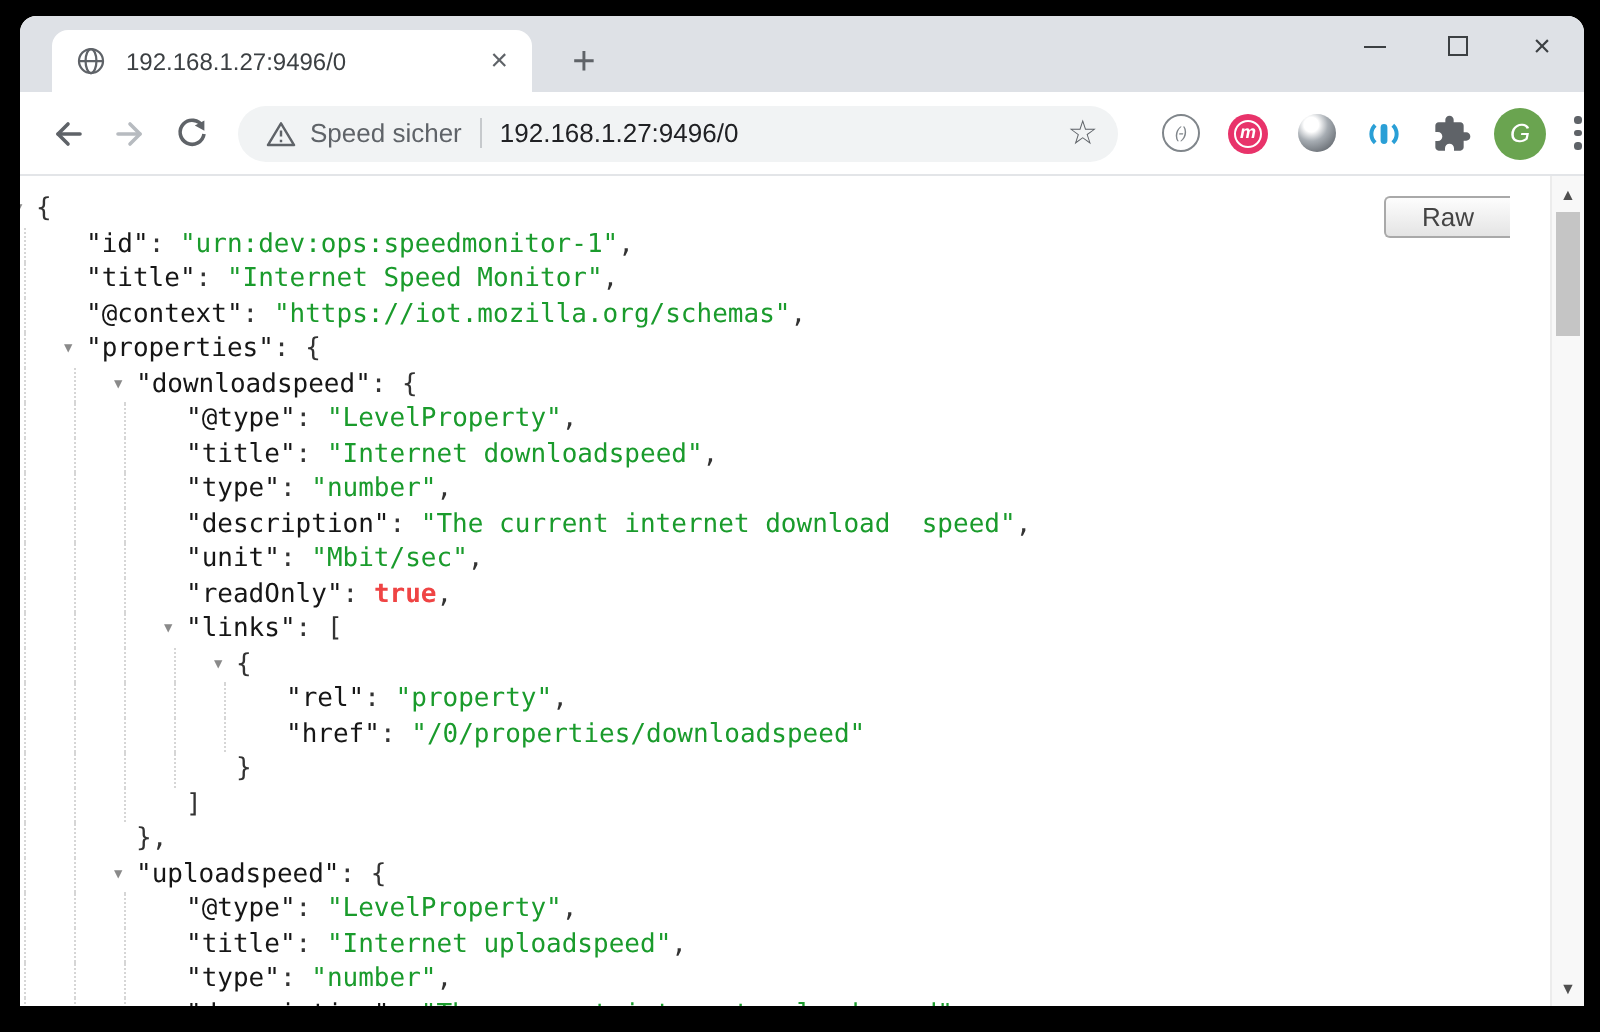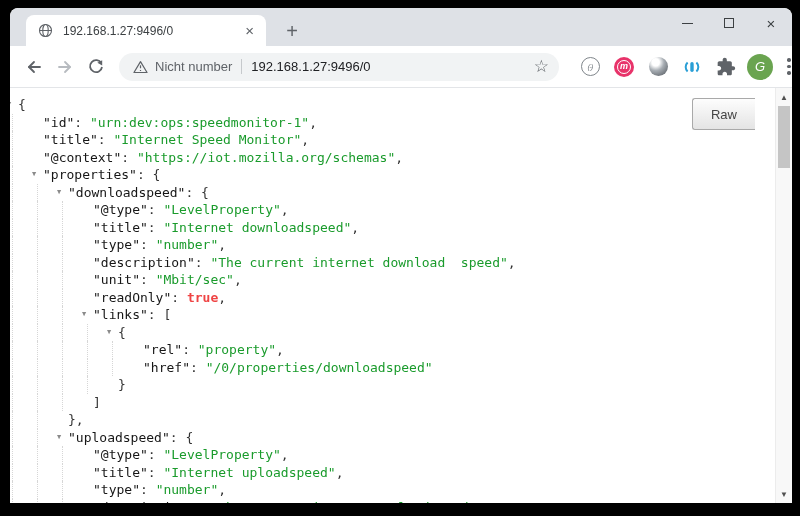--- a/index.html
+++ b/index.html
@@ -56,21 +56,21 @@
   .json-line { position: relative; height: 17.5px; line-height: 17.5px; white-space: pre;
                font-family: "DejaVu Sans Mono", monospace; font-size: 13px; }
   .guide { position: absolute; top: 0; bottom: 0; width: 0; border-left: 1px dotted #d6d6d6; }
   .tri { position: absolute; top: 0; font-size: 7px; color: #8a8a8a; line-height: 17.5px; }
   .tok-key  { color: #161616; }
   .tok-punc { color: #333333; }
   .tok-str  { color: #1a9b2c; }
   .tok-bool { color: #ef4444; font-weight: bold; }
 
   .viewswitch { position: absolute; top: 10px; right: 37px; display: flex; z-index: 5; }
-  .vbtn { height: 32px; padding: 0 18px; font-size: 13px; color: #444; border: 1px solid #a9a9a9;
+  .vbtn { height: 21px; padding: 0 18px; font-size: 13px; color: #444; border: 1px solid #a9a9a9;
           display: flex; align-items: center; justify-content: center; text-align: center; }
   .vbtn.raw { border-radius: 3px 0 0 3px; border-right: none; background: linear-gradient(#fdfdfd, #e4e4e4); }
   .vbtn.parsed { border-radius: 0 3px 3px 0; background: linear-gradient(#ececec, #d6d6d6);
                  box-shadow: inset 0 1px 2px rgba(0,0,0,.12); }
 
   .scrollbar { position: absolute; right: 0; top: 0; bottom: 0; width: 17px; background: #f8f8f8; border-left: 1px solid #ececec; }
   .sb-arrow { position: absolute; left: 0; width: 16px; height: 16px; display: flex; align-items: center; justify-content: center;
               font-size: 8px; color: #505050; }
   .sb-up { top: 1px; } .sb-down { bottom: 1px; }
   .sb-thumb { position: absolute; left: 2px; right: 2px; top: 18px; height: 62px; background: #c5c5c5; }
@@ -126,21 +126,21 @@
       </svg>
     </span>
     <div class="omnibox">
       <span>
         <svg width="15" height="14" viewBox="0 0 16 15" fill="none" stroke="#5f6368" stroke-width="1.3">
           <path d="M8 1.8 L15 13.4 H1 Z" stroke-linejoin="round"></path>
           <line x1="8" y1="5.6" x2="8" y2="8.8"></line>
             <line x1="8" y1="10.6" x2="8" y2="11.9"></line>
         </svg>
       </span>
-      <span class="sec-text">Nicht number</span>
+      <span class="sec-text">Speed sicher</span>
       <span class="url-sep"></span>
       <span class="url-text">192.168.1.27:9496/0</span>
       <span class="star">☆</span>
     </div>
     <div class="extrow">
       <span class="extbtn">
           <i class="ext-circledash">(-)</i>
         </span>
       <span class="extbtn">
           <i class="ext-m">

